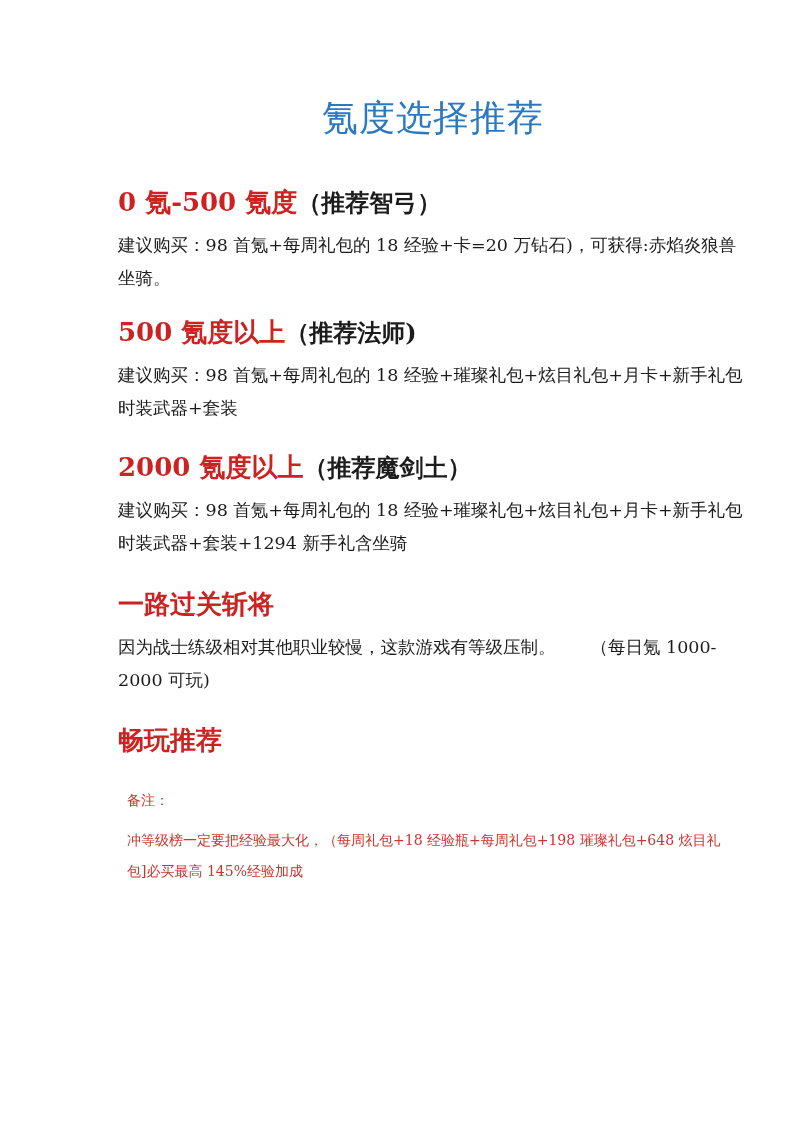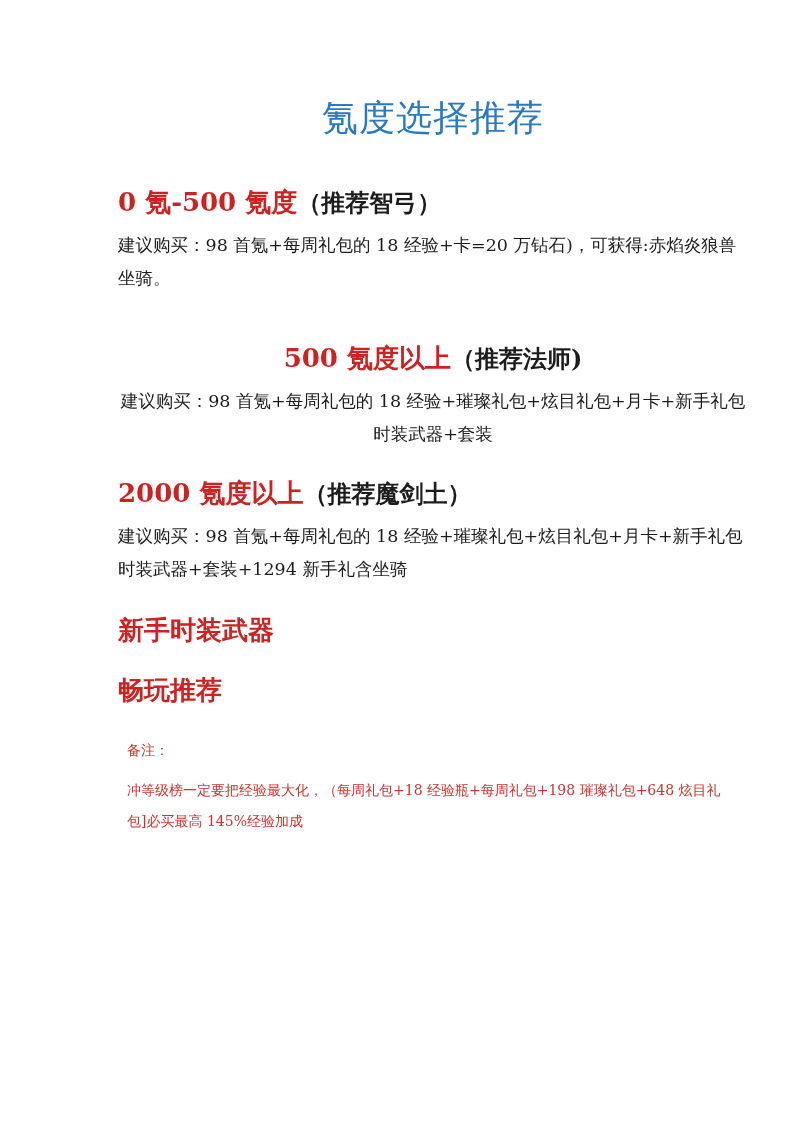--- a/index.html
+++ b/index.html
@@ -16,21 +16,21 @@
     margin: 0;
     font-size: 36px;
     line-height: 44px;
     font-weight: 500;
     text-align: center;
     letter-spacing: 1px;
     color: var(--title-blue, #2b7ac1);
   }
   .sec { margin: 0; }
   .sec-1 { margin-top: 46px; }
-  .sec-2 { margin-top: 47px; text-align: center; }
+  .sec-2 { margin-top: 21px; }
   .sec-3 { margin-top: 26px; }
   .sec-4 { margin-top: 28px; }
   .sec-5 { margin-top: 27px; }
   .sec-heading {
     margin: 0 0 10px 0;
     font-size: 26px;
     line-height: 32px;
     font-weight: 700;
     color: var(--heading-red, #cc2222);
   }
@@ -76,21 +76,24 @@
   </section>
 
   <section class="sec sec-3">
     <h2 class="sec-heading"><span>2000 氪度以上</span><span class="cls">（推荐魔剑土）</span></h2>
     <div class="sec-body">
       <p>建议购买：98 首氪+每周礼包的 18 经验+璀璨礼包+炫目礼包+月卡+新手礼包时装武器+套装+1294 新手礼含坐骑</p>
     </div>
   </section>
 
   <section class="sec sec-4">
-    <h2 class="sec-heading"><span>新手时装武器</span><span class="cls"></span></h2>
+    <h2 class="sec-heading"><span>一路过关斩将</span><span class="cls"></span></h2>
+    <div class="sec-body">
+      <p>因为战士练级相对其他职业较慢，这款游戏有等级压制。　　（每日氪 1000-2000 可玩)</p>
+    </div>
   </section>
 
   <section class="sec sec-5">
     <h2 class="sec-heading"><span>畅玩推荐</span><span class="cls"></span></h2>
   </section>
 
   <section class="notes">
     <p>备注：</p>
     <p>冲等级榜一定要把经验最大化，（每周礼包+18 经验瓶+每周礼包+198 璀璨礼包+648 炫目礼包]必买最高 145%经验加成</p>
   </section>

